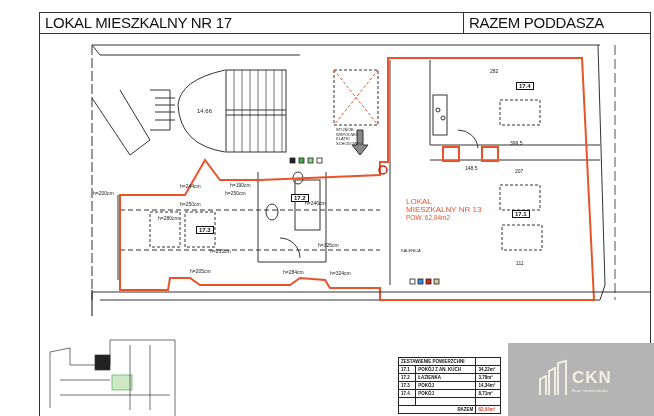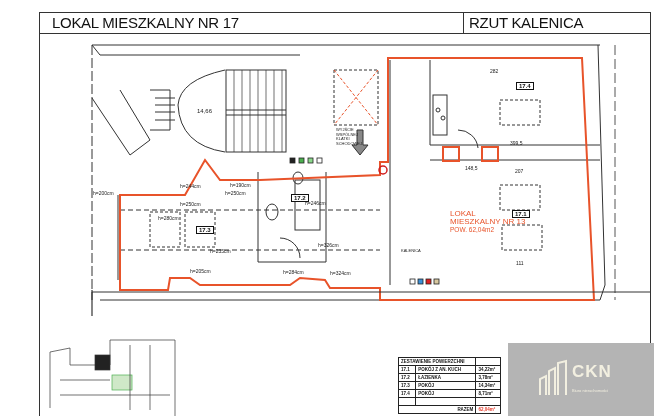--- a/index.html
+++ b/index.html
@@ -1,43 +1,43 @@
 <!DOCTYPE html>
 <html><head>
 <meta charset="utf-8">
 <style>
   html,body{margin:0;padding:0;background:#fff;}
   body{width:654px;height:416px;position:relative;overflow:hidden;font-family:"Liberation Sans",sans-serif;}
   .frame{position:absolute;left:39px;top:12px;width:612px;height:404px;border:1.5px solid #333;border-bottom:none;box-sizing:border-box;}
   .titlebar{position:absolute;left:39px;top:12px;width:612px;height:22px;border-bottom:1.5px solid #333;box-sizing:border-box;display:flex;align-items:center;}
-  .t-left{position:absolute;left:6px;top:2px;font-size:15px;color:#111;letter-spacing:-0.3px;margin-left:7px;}
+  .t-left{position:absolute;left:6px;top:2px;font-size:15px;color:#111;letter-spacing:-0.3px;}
   .t-mid{position:absolute;left:316px;top:2px;font-size:15px;color:#111;letter-spacing:-0.3px;}
   .t-div{position:absolute;left:424px;top:0;width:0;height:22px;border-left:1.5px solid #333;}
   .t-right{position:absolute;left:430px;top:2px;font-size:15px;color:#111;letter-spacing:-0.3px;}
   svg.plan{position:absolute;left:0;top:0;}
   .lbl{position:absolute;font-size:5px;color:#222;white-space:nowrap;}
   .roomtag{position:absolute;font-size:6px;font-weight:bold;border:1px solid #111;padding:0 2px;background:#fff;color:#111;}
-  .redlabel{position:absolute;left:406px;top:210px;color:#e8532a;font-size:8px;line-height:8px;margin-left:44px;}
+  .redlabel{position:absolute;left:406px;top:198px;color:#e8532a;font-size:8px;line-height:8px;}
   .redlabel .pow{font-size:6.5px;}
   .table{position:absolute;left:398px;top:357px;width:103px;border:1px solid #222;border-collapse:collapse;font-size:4.5px;}
   .table td{border:1px solid #222;padding:0 2px;height:7px;font-weight:bold;color:#111;}
   .table td.red{color:#e53a2a;}
   .logo{position:absolute;left:508px;top:343px;width:146px;height:73px;background:#b4b4b4;}
-  .logo .ckn{position:absolute;left:64px;top:19px;font-size:17px;font-weight:bold;color:#f2efe0;letter-spacing:1px;}
+  .logo .ckn{position:absolute;left:64px;top:25px;font-size:17px;font-weight:bold;color:#f2efe0;letter-spacing:1px;}
   .logo .sub{position:absolute;left:64px;top:45px;font-size:4px;color:#f2efe0;}
 </style>
 </head>
 <body>
 
 <div class="frame"></div>
 
 <div class="titlebar">
   <span class="t-left">LOKAL MIESZKALNY NR 17</span>
   <span class="t-div"></span>
-  <span class="t-right">RZUT KALENICA</span>
+  <span class="t-right">RAZEM PODDASZA</span>
 </div>
 
 <svg class="plan" width="654" height="416">
   <g stroke="#333" fill="none" stroke-width="1">
 
     <path d="M92 45 L600 45"></path>
     <path d="M92 45 L92 300" stroke-dasharray="10 3"></path>
     <path d="M615 45 L615 300" stroke-dasharray="10 4" stroke="#555"></path>
     <path d="M92 45 L100 55 L300 55"></path>
     <path d="M92 98 L130 155 L150 140 L120 90"></path>

